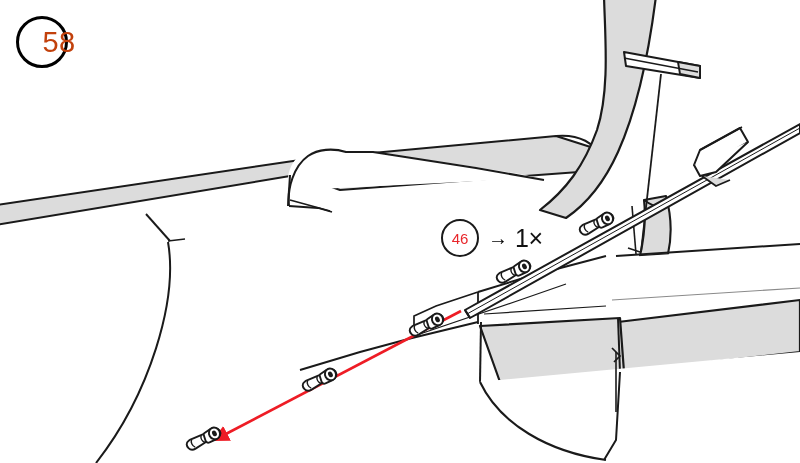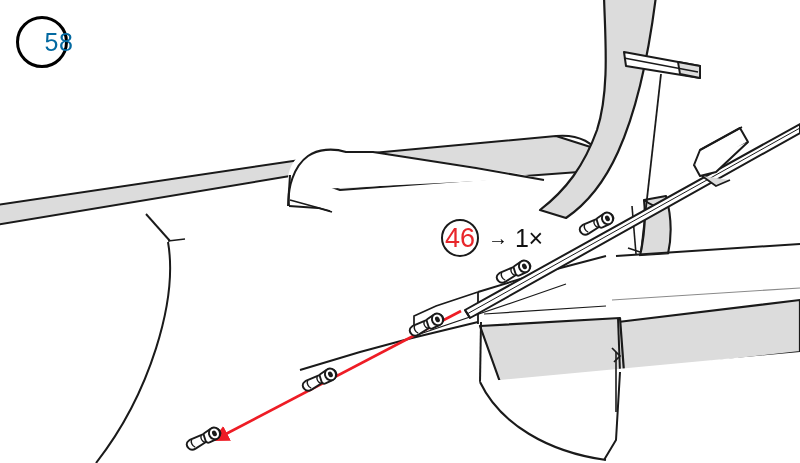--- a/index.html
+++ b/index.html
@@ -32,23 +32,23 @@
     border-radius: 50%;
     border: 3px solid #000000;
     background: #ffffff;
     display: flex;
     align-items: center;
     justify-content: center;
     box-sizing: border-box;
   }
   .step-badge-label {
     font-family: "Liberation Sans", sans-serif;
-    font-size: 25px;
+    font-size: 29px;
     font-weight: 400;
-    color: #0369a1;
+    color: #c2410c;
     letter-spacing: 0.5px;
     line-height: 1;
     margin-left: 34px;
   }
   
   .callout {
     position: absolute;
     left: 441px;
     top: 219px;
     display: flex;
@@ -61,21 +61,21 @@
     border-radius: 50%;
     border: 2px solid #1a1a1a;
     background: #ffffff;
     display: flex;
     align-items: center;
     justify-content: center;
     box-sizing: border-box;
   }
   .callout-circle-label {
     font-family: "Liberation Sans", sans-serif;
-    font-size: 27px;
+    font-size: 15px;
     color: #e8262b;
     line-height: 1;
   }
   .callout-arrow-glyph {
     font-size: 20px;
     color: #000000;
     line-height: 1;
     margin-left: 2px;
     margin-right: 0px;
   }

